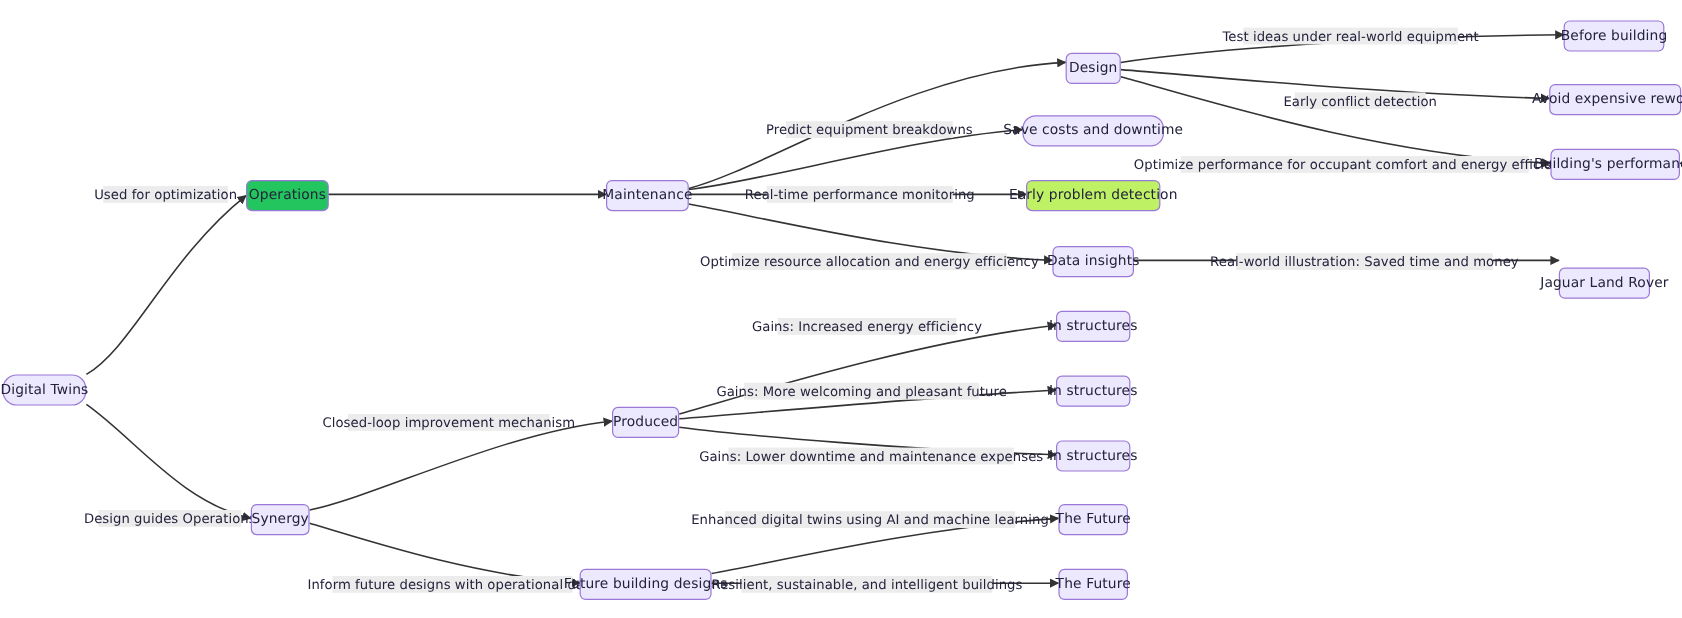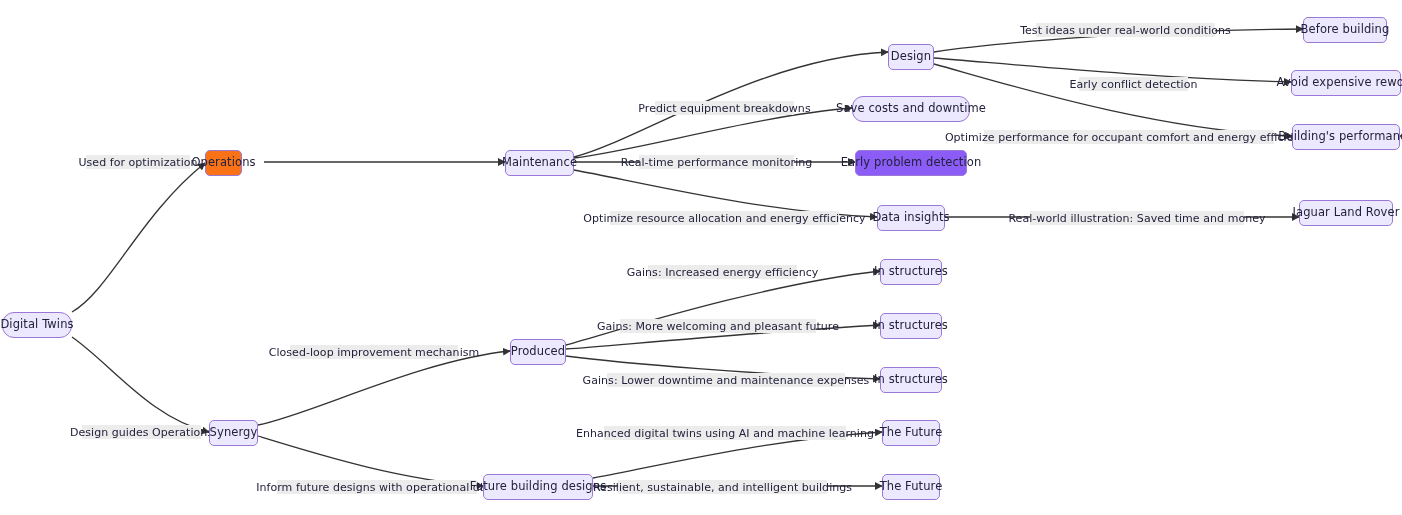--- a/index.html
+++ b/index.html
@@ -91,45 +91,45 @@
         <path d="M 593,486 L 882,486" fill="none" stroke="#333333" stroke-width="1.3" marker-end="url(#arrow)"></path>
         <path d="M 1400,136 L 1402,136" fill="none" stroke="#333333" stroke-width="1.3"></path>
       </g>
   </svg>
   <div id="labels-layer">
       <div class="edge-label" style="left: 86px; top: 155px; width: 104px;">Used for optimization</div>
       <div class="edge-label" style="left: 82px; top: 425px; width: 119px;">Design guides Operations</div>
       <div class="edge-label" style="left: 655px; top: 101px; width: 139px;">Predict equipment breakdowns</div>
       <div class="edge-label" style="left: 639px; top: 155px; width: 155px;">Real-time performance monitoring</div>
       <div class="edge-label" style="left: 610px; top: 211px; width: 229px;">Optimize resource allocation and energy efficiency</div>
-      <div class="edge-label" style="left: 1036px; top: 23px; width: 179px;">Test ideas under real-world conditions</div>
+      <div class="edge-label" style="left: 1036px; top: 23px; width: 179px;">Test ideas under real-world equipment</div>
       <div class="edge-label" style="left: 1079px; top: 77px; width: 109px;">Early conflict detection</div>
       <div class="edge-label" style="left: 984px; top: 130px; width: 290px;">Optimize performance for occupant comfort and energy efficiency</div>
       <div class="edge-label" style="left: 1030px; top: 211px; width: 214px;">Real-world illustration: Saved time and money</div>
       <div class="edge-label" style="left: 290px; top: 345px; width: 168px;">Closed-loop improvement mechanism</div>
       <div class="edge-label" style="left: 648px; top: 265px; width: 149px;">Gains: Increased energy efficiency</div>
       <div class="edge-label" style="left: 620px; top: 319px; width: 196px;">Gains: More welcoming and pleasant future</div>
       <div class="edge-label" style="left: 607px; top: 373px; width: 238px;">Gains: Lower downtime and maintenance expenses</div>
       <div class="edge-label" style="left: 277px; top: 480px; width: 200px;">Inform future designs with operational data</div>
       <div class="edge-label" style="left: 604px; top: 426px; width: 242px;">Enhanced digital twins using AI and machine learning</div>
       <div class="edge-label" style="left: 618px; top: 480px; width: 209px;">Resilient, sustainable, and intelligent buildings</div>
     </div>
   <div id="nodes-layer">
       <div class="node" style="left: 2px; top: 312px; width: 70px; height: 24px; background: rgb(236, 232, 253); border-color: rgb(154, 120, 216); color: rgb(35, 34, 60); border-radius: 12px;">Digital Twins</div>
-      <div class="node" style="left: 205px; top: 150px; width: 37px; height: 24px; background: #f97316; border-color: rgb(154, 120, 216); color: rgb(35, 34, 60);">Operations</div>
+      <div class="node" style="left: 205px; top: 150px; width: 69px; height: 24px; background: #22c55e; border-color: rgb(154, 120, 216); color: rgb(35, 34, 60);">Operations</div>
       <div class="node" style="left: 209px; top: 420px; width: 49px; height: 24px; background: rgb(236, 232, 253); border-color: rgb(154, 120, 216); color: rgb(35, 34, 60);">Synergy</div>
       <div class="node" style="left: 505px; top: 150px; width: 69px; height: 24px; background: rgb(236, 232, 253); border-color: rgb(154, 120, 216); color: rgb(35, 34, 60);">Maintenance</div>
       <div class="node" style="left: 888px; top: 44px; width: 46px; height: 24px; background: rgb(236, 232, 253); border-color: rgb(154, 120, 216); color: rgb(35, 34, 60);">Design</div>
       <div class="node" style="left: 852px; top: 96px; width: 118px; height: 24px; background: rgb(236, 232, 253); border-color: rgb(154, 120, 216); color: rgb(35, 34, 60); border-radius: 11px;">Save costs and downtime</div>
-      <div class="node" style="left: 855px; top: 150px; width: 112px; height: 24px; background: #8b5cf6; border-color: rgb(154, 120, 216); color: rgb(35, 34, 60);">Early problem detection</div>
+      <div class="node" style="left: 855px; top: 150px; width: 112px; height: 24px; background: #bef264; border-color: rgb(154, 120, 216); color: rgb(35, 34, 60);">Early problem detection</div>
       <div class="node" style="left: 877px; top: 205px; width: 68px; height: 24px; background: rgb(236, 232, 253); border-color: rgb(154, 120, 216); color: rgb(35, 34, 60);">Data insights</div>
       <div class="node" style="left: 1303px; top: 17px; width: 84px; height: 24px; background: rgb(236, 232, 253); border-color: rgb(154, 120, 216); color: rgb(35, 34, 60);">Before building</div>
       <div class="node" style="left: 1291px; top: 70px; width: 110px; height: 24px; background: rgb(236, 232, 253); border-color: rgb(154, 120, 216); color: rgb(35, 34, 60);">Avoid expensive rework</div>
       <div class="node" style="left: 1292px; top: 124px; width: 108px; height: 24px; background: rgb(236, 232, 253); border-color: rgb(154, 120, 216); color: rgb(35, 34, 60);">Building's performance</div>
-      <div class="node" style="left: 1299px; top: 200px; width: 94px; height: 24px; background: rgb(236, 232, 253); border-color: rgb(154, 120, 216); color: rgb(35, 34, 60);">Jaguar Land Rover</div>
+      <div class="node" style="left: 1299px; top: 223px; width: 76px; height: 24px; background: rgb(236, 232, 253); border-color: rgb(154, 120, 216); color: rgb(35, 34, 60);">Jaguar Land Rover</div>
       <div class="node" style="left: 510px; top: 339px; width: 56px; height: 24px; background: rgb(236, 232, 253); border-color: rgb(154, 120, 216); color: rgb(35, 34, 60);">Produced</div>
       <div class="node" style="left: 880px; top: 259px; width: 62px; height: 24px; background: rgb(236, 232, 253); border-color: rgb(154, 120, 216); color: rgb(35, 34, 60);">In structures</div>
       <div class="node" style="left: 880px; top: 313px; width: 62px; height: 24px; background: rgb(236, 232, 253); border-color: rgb(154, 120, 216); color: rgb(35, 34, 60);">In structures</div>
       <div class="node" style="left: 880px; top: 367px; width: 62px; height: 24px; background: rgb(236, 232, 253); border-color: rgb(154, 120, 216); color: rgb(35, 34, 60);">In structures</div>
       <div class="node" style="left: 483px; top: 474px; width: 110px; height: 24px; background: rgb(236, 232, 253); border-color: rgb(154, 120, 216); color: rgb(35, 34, 60);">Future building designs</div>
       <div class="node" style="left: 882px; top: 420px; width: 58px; height: 24px; background: rgb(236, 232, 253); border-color: rgb(154, 120, 216); color: rgb(35, 34, 60);">The Future</div>
       <div class="node" style="left: 882px; top: 474px; width: 58px; height: 24px; background: rgb(236, 232, 253); border-color: rgb(154, 120, 216); color: rgb(35, 34, 60);">The Future</div>
     </div>
 </div>
 

